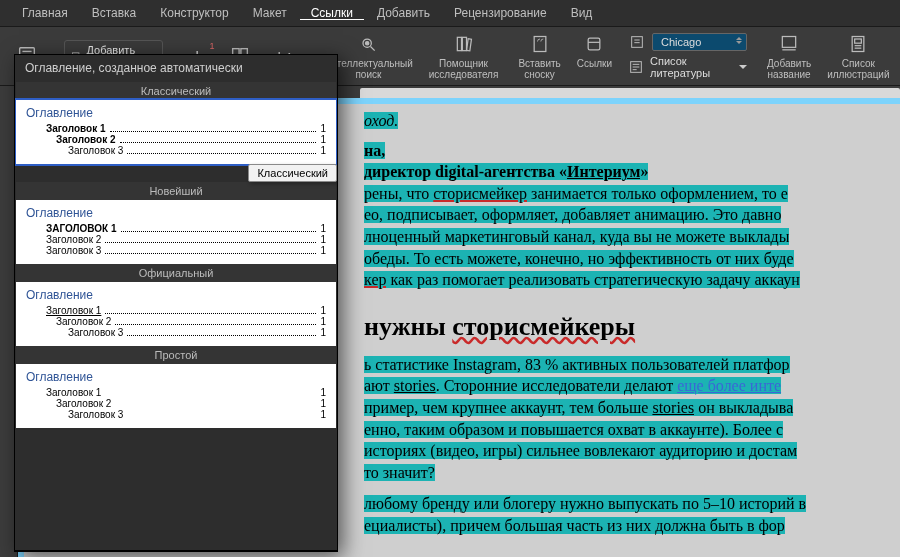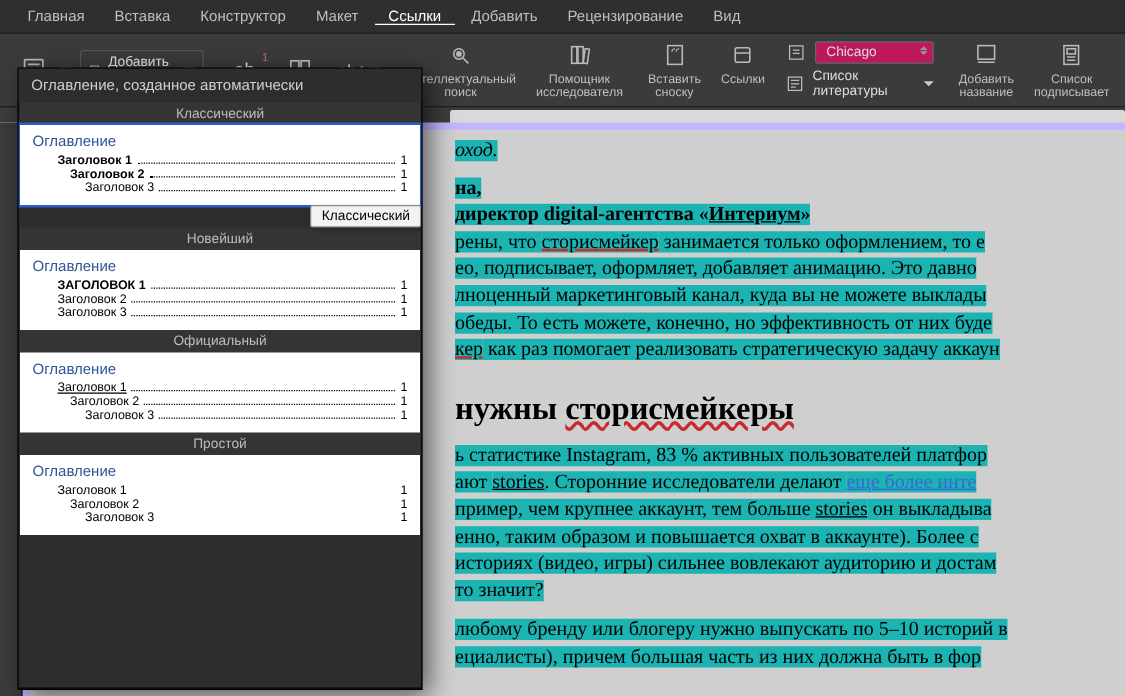--- a/index.html
+++ b/index.html
@@ -28,29 +28,29 @@
   .tabs .tab.active:after{content:""; position:absolute; left:1px; right:1px; bottom:6px; height:1px; background:#fff;}
   
   .ribbon{display:flex; align-items:flex-start; background:var(--bg-ribbon); border-top:1px solid #1a1a1a; border-bottom:1px solid #1a1a1a; height:60px; padding:4px 6px; gap:0;}
   .rgrp{display:flex; flex-direction:column; align-items:center; justify-content:flex-start; padding:0 8px; height:100%; position:relative;}
   .rgrp.row{flex-direction:row; align-items:center; gap:6px;}
   .sep{width:1px; height:48px; background:#1e1e1e; margin:4px 2px;}
   .ricon{width:26px; height:26px; display:flex; align-items:center; justify-content:center; color:#bfbfbf;}
   .small-label{font-size:10px; color:var(--text-dim); text-align:center; line-height:1.05; margin-top:2px; white-space:pre;}
   .addtxt{display:flex; align-items:center; gap:6px; padding:3px 6px; border:1px solid #555; border-radius:3px; background:#3a3a3a; color:var(--text-light); font-size:11px;}
   .chev{width:0; height:0; border-left:4px solid transparent; border-right:4px solid transparent; border-top:4px solid #ccc; margin-left:2px;}
-  .style-select{display:flex; align-items:center; background:#be185d; border:1px solid #666; border-radius:2px; padding:2px 16px 2px 8px; font-size:11px; color:#ddd; min-width:95px; position:relative;}
+  .style-select{display:flex; align-items:center; background:#0c4a6e; border:1px solid #666; border-radius:2px; padding:2px 16px 2px 8px; font-size:11px; color:#ddd; min-width:95px; position:relative;}
   .style-select .updown{position:absolute; right:4px; top:3px; display:flex; flex-direction:column; gap:1px;}
   .tri-up{width:0;height:0;border-left:3px solid transparent;border-right:3px solid transparent;border-bottom:3px solid #999;}
   .tri-down{width:0;height:0;border-left:3px solid transparent;border-right:3px solid transparent;border-top:3px solid #999;}
   
   .ruler{height:18px; background:#3c3c3c; border-bottom:1px solid #1a1a1a; position:relative; overflow:hidden;}
   .ruler .rseg{position:absolute; left:360px; right:0; top:2px; height:14px; background:#d9d9d9; border-radius:2px;}
   
-  .page-wrap{position:absolute; left:0; top:98px; right:0; bottom:0; background:#c4b5fd; overflow:hidden;}
+  .page-wrap{position:absolute; left:0; top:98px; right:0; bottom:0; background:#7dd3fc; overflow:hidden;}
   .vruler{position:absolute; left:0; top:0; bottom:0; width:18px; background:#3c3c3c; border-right:1px solid #1a1a1a;}
   .paper{position:absolute; left:24px; top:6px; width:1200px; height:800px; background:var(--paper); padding:6px 6px 6px 340px;}
   .doc{font-family:Georgia,"Times New Roman",serif; color:#000; font-size:16px; line-height:1.35;}
   .doc .ital{font-style:italic;}
   .doc .hl{background:var(--hl);}
   .doc .bold{font-weight:700;}
   .doc .redu{text-decoration:underline; text-decoration-color:#c92a2a; text-decoration-style:solid; text-decoration-thickness:1.5px;}
   .doc .reduw{text-decoration:underline wavy #c92a2a;}
   .doc .link{color:var(--link); text-decoration:underline;}
   .doc h2{font-size:26px; font-weight:700; margin:18px 0 10px;}
@@ -219,21 +219,21 @@
   <div class="rgrp">
     <span class="ricon">
       <svg width="20" height="20" viewBox="0 0 24 24" fill="none" stroke="#bbb" stroke-width="1.5">
           <rect x="5" y="3" width="14" height="18"></rect>
           <rect x="8" y="6" width="8" height="5"></rect>
           <line x1="8" y1="14" x2="16" y2="14"></line>
           <line x1="8" y1="17" x2="16" y2="17"></line>
         </svg>
     </span>
     <span class="small-label">Список
-подписывает</span>
+иллюстраций</span>
   </div>
 </div>
 
 <div class="ruler">
     <div class="rseg"></div>
   </div>
 
 <div class="page-wrap">
   <div class="vruler"></div>
   <div class="paper">

